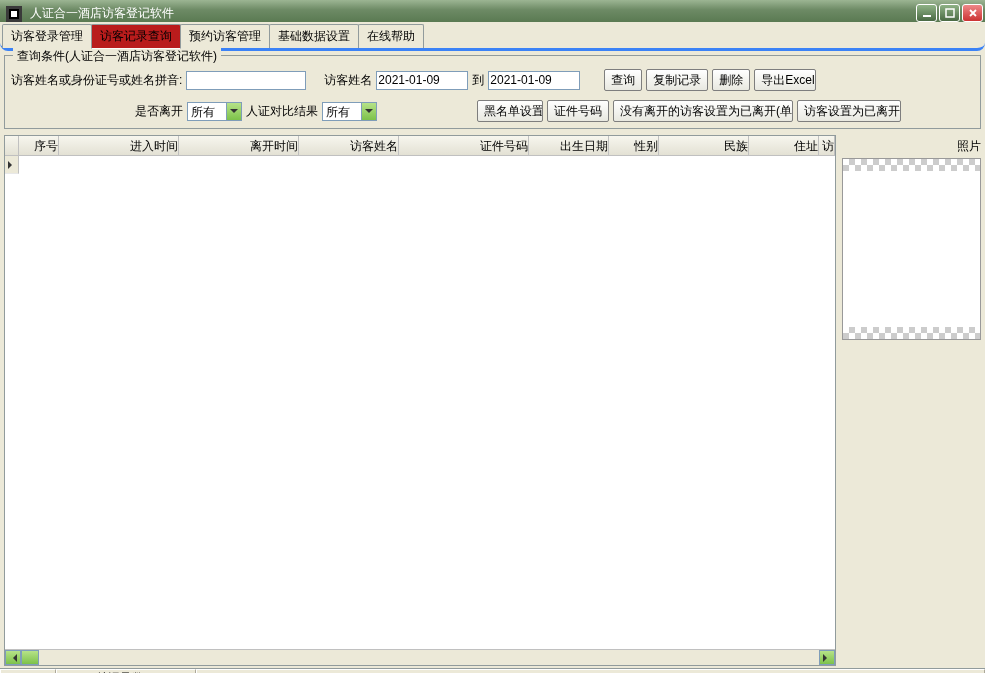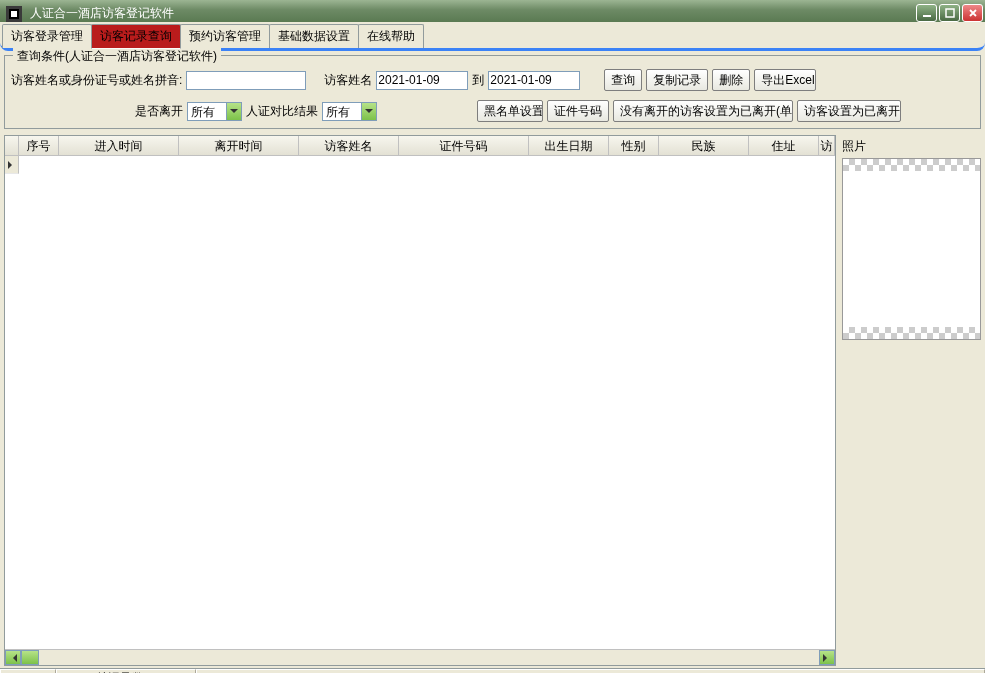--- a/index.html
+++ b/index.html
@@ -124,21 +124,21 @@
   background: #ece9d8;
   border-bottom: 1px solid #c0c0c0;
   height: 20px;
 }
 .grid-header .gutter {
   width: 14px; border-right: 1px solid #c0c0c0;
   background: linear-gradient(to bottom,#f7f6ee,#e3e1d4);
 }
 .grid-header .col {
   border-right: 1px solid #c0c0c0;
-  text-align: center;
+  text-align: right;
   padding-top: 2px;
   background: linear-gradient(to bottom,#f7f6ee,#e3e1d4);
   overflow: hidden;
   white-space: nowrap;
 }
 .grid-body {
   flex: 1; position: relative; background: #fff;
 }
 .grid-body .row-marker {
   position: absolute; left: 0; top: 0; width: 14px; height: 18px;
@@ -163,21 +163,21 @@
 .scroll-track { flex: 1; background: #ece9d8; position: relative; }
 .scroll-thumb {
   position: absolute; left: 0; top: 0; height: 100%; width: 18px;
   background: linear-gradient(to bottom,#b6e288,#7dc24a);
   border: 1px solid #7f9db9;
 }
 
 .photo-panel {
   width: 148px;
 }
-.photo-label { text-align: left; padding: 3px 0; font-family: Liberation Serif, serif; }
+.photo-label { text-align: right; padding: 3px 0; font-family: Liberation Serif, serif; }
 .photo-box {
   height: 182px; border: 1px solid #999; background: #fff; position: relative;
   overflow: hidden;
 }
 .checker {
   height: 12px;
   background-image:
     linear-gradient(45deg,#ccc 25%,transparent 25%,transparent 75%,#ccc 75%),
     linear-gradient(45deg,#ccc 25%,transparent 25%,transparent 75%,#ccc 75%);
   background-size: 12px 12px;

